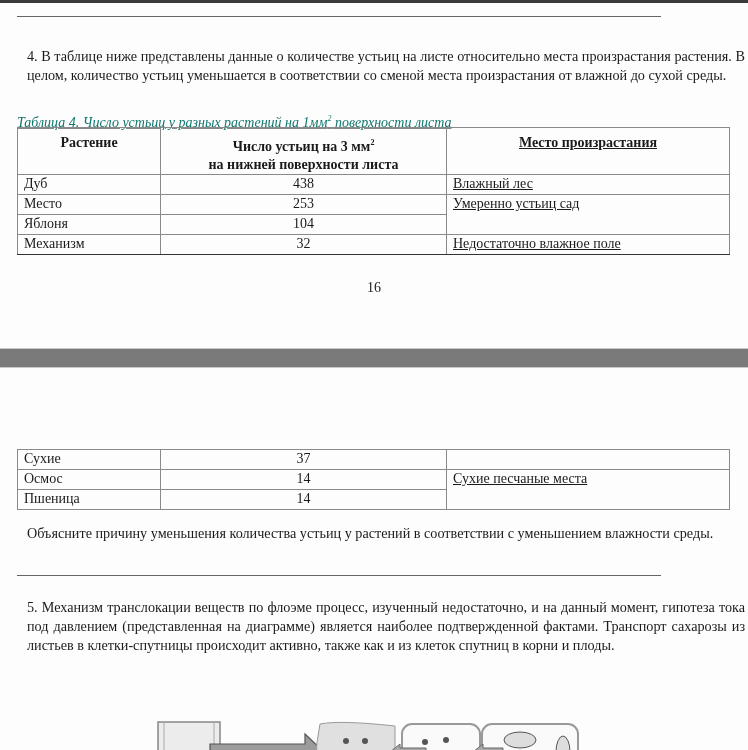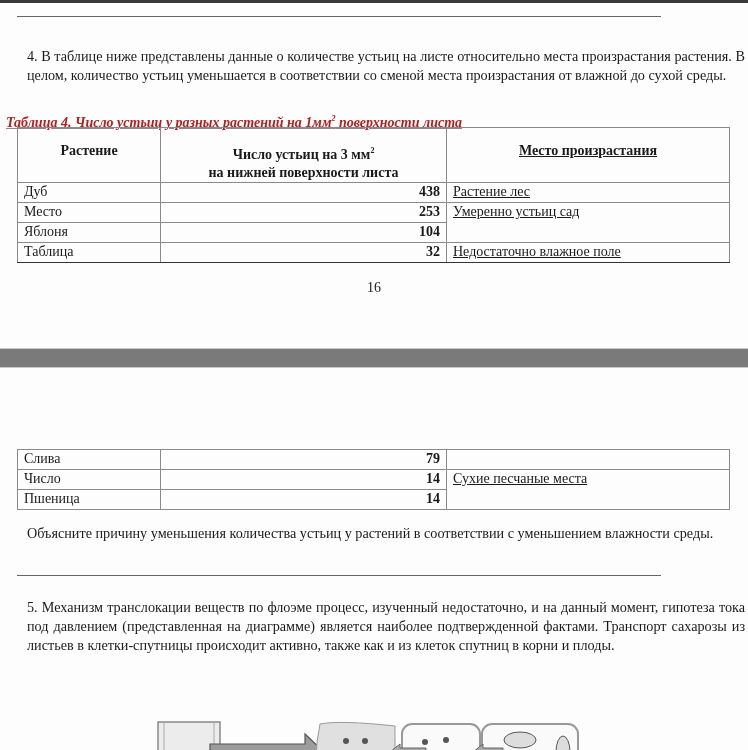--- a/index.html
+++ b/index.html
@@ -8,33 +8,33 @@
     background: #fdfdfd; color: #1a1a1a;
     font-family: "Liberation Serif", "DejaVu Serif", serif;
   }
   .topbar { position: absolute; left: 0; top: 0; width: 748px; height: 3px; background: #3a3a3a; }
   .dashline { position: absolute; height: 0; border-top: 1.5px solid #666; }
   .para {
     position: absolute; left: 27px; width: 718px; font-size: 14.2px; line-height: 19px;
     text-align: justify; text-align-last: left; margin: 0;
   }
   .caption {
-    position: absolute; left: 6px; top: 110px; font-size: 14px; font-style: italic; line-height: 17px;
-    color: #b91c1c; text-decoration: underline; text-decoration-color: #888; font-weight: bold;
+    position: absolute; left: 17px; top: 110px; font-size: 14px; font-style: italic; line-height: 17px;
+    color: #0f766e; text-decoration: underline; text-decoration-color: #888;
   }
   .caption sup { font-size: 8px; }
   table.stomata {
     position: absolute; left: 17px; border-collapse: collapse; font-size: 14px; line-height: 18px;
   }
   table.stomata td, table.stomata th {
     border: 1px solid #8a8a8a; padding: 0 6px; vertical-align: top; height: 19px;
   }
-  table.stomata th { font-weight: bold; text-align: center; padding-top: 14px; }
+  table.stomata th { font-weight: bold; text-align: center; padding-top: 6px; }
   .c1 { width: 130px; }
-  .c2 { width: 273px; text-align: right; font-weight: bold; }
+  .c2 { width: 273px; text-align: center; }
   .c3 { width: 270px; text-decoration: underline; }
   .dark-top td { border-top: 1.5px solid #333; }
   td.darkcol, th.darkcol { border-left: 1.5px solid #333 !important; }
   .pagenum { position: absolute; left: 0; width: 748px; top: 280px; text-align: center; font-size: 14px; }
   .pagesep {
     position: absolute; left: 0; top: 348px; width: 748px; height: 18px; background: #7a7a7a;
     border-top: 1px solid #c8c8c8; border-bottom: 1px solid #c8c8c8;
   }
   .diagram { position: absolute; left: 140px; top: 720px; width: 440px; height: 70px; overflow: hidden; }
 </style>
@@ -51,52 +51,52 @@
 <table class="stomata" style="top:127px;">
   <tbody>
       <tr>
     <th class="c1" style="height:38px;">Растение</th>
     <th class="c2 darkcol"><span>Число устьиц на 3 мм</span><sup style="font-size:8px">2</sup><br><span>на нижней поверхности листа</span></th>
     <th class="c3">Место произрастания</th>
   </tr>
   <tr>
     <td class="c1">Дуб</td>
     <td class="c2 darkcol">438</td>
-    <td class="c3">Растение лес</td>
+    <td class="c3">Влажный лес</td>
   </tr>
   <tr>
     <td class="c1">Место</td>
     <td class="c2 darkcol">253</td>
     <td class="c3" rowspan="2">Умеренно устьиц сад</td>
   </tr>
   <tr>
     <td class="c1">Яблоня</td>
     <td class="c2 darkcol">104</td>
   </tr>
   <tr class="dark-top">
-    <td class="c1" style="border-bottom:1.5px solid #333">Таблица</td>
+    <td class="c1" style="border-bottom:1.5px solid #333">Механизм</td>
     <td class="c2 darkcol" style="border-bottom:1.5px solid #333">32</td>
     <td class="c3" style="border-bottom:1.5px solid #333">Недостаточно влажное поле</td>
   </tr>
 </tbody>
   </table>
 
 <div class="pagenum">16</div>
 
 <div class="pagesep"></div>
 
 <table class="stomata" style="top:449px;">
   <tbody>
       <tr>
-    <td class="c1">Слива</td>
-    <td class="c2 darkcol">79</td>
+    <td class="c1">Сухие</td>
+    <td class="c2 darkcol">37</td>
     <td class="c3"></td>
   </tr>
   <tr>
-    <td class="c1">Число</td>
+    <td class="c1">Осмос</td>
     <td class="c2 darkcol">14</td>
     <td class="c3" rowspan="2">Сухие песчаные места</td>
   </tr>
   <tr>
     <td class="c1">Пшеница</td>
     <td class="c2 darkcol">14</td>
   </tr>
 </tbody>
   </table>
 

